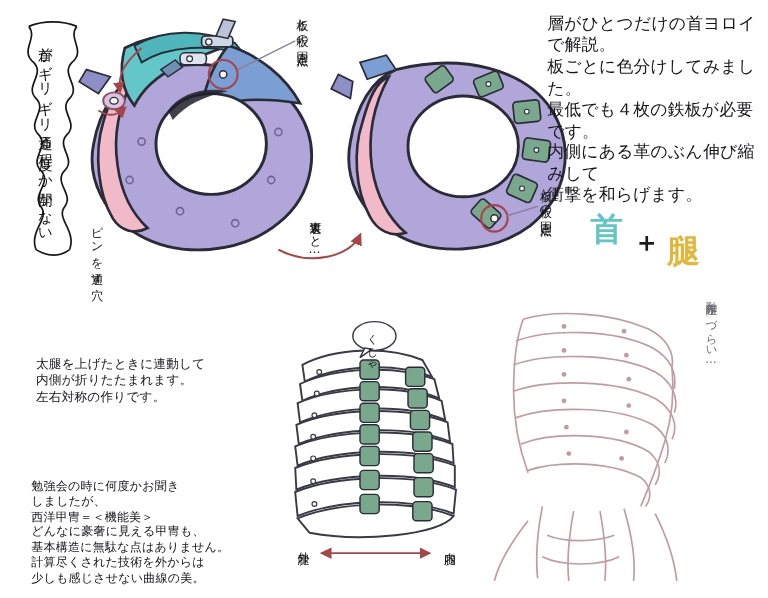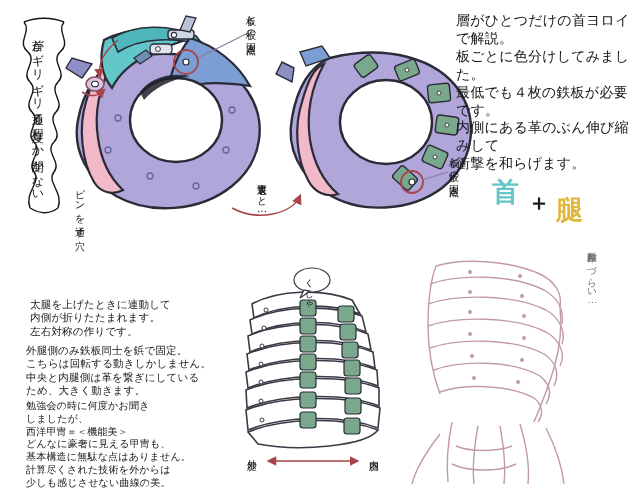--- a/index.html
+++ b/index.html
@@ -238,24 +238,20 @@
       <path d="M546 180 C 556 200 562 218 564 236"></path>
 
       <path d="M456 198 C 470 204 496 204 512 198"></path>
       <path d="M452 216 C 468 224 500 224 516 216"></path>
     </g>
   </svg>
 
   <div class="abs htext" style="left:14px;top:298px;width:212px;font-size:10.5px;margin-left:16px;">太腿を上げたときに連動して
 内側が折りたたまれます。
 左右対称の作りです。</div>
-  <div class="abs htext" style="left:26px;top:344px;width:216px;font-size:10.5px;">外腿側のみ鉄板同士を鋲で固定。
-こちらは回転する動きしかしません。
-中央と内腿側は革を繋ぎにしている
-ため、大きく動きます。</div>
   <div class="abs htext" style="left:26px;top:400px;width:220px;font-size:10px;">勉強会の時に何度かお聞き
 しましたが、
 西洋甲冑＝＜機能美＞
 どんなに豪奢に見える甲冑も、
 基本構造に無駄な点はありません。
 計算尽くされた技術を外からは
 少しも感じさせない曲線の美。</div>
 
   <div class="abs vtext" style="left:246px;top:452px;font-size:10px;height:30px;">外腿</div>
   <div class="abs vtext" style="left:368px;top:452px;font-size:10px;height:30px;">内腿</div>

